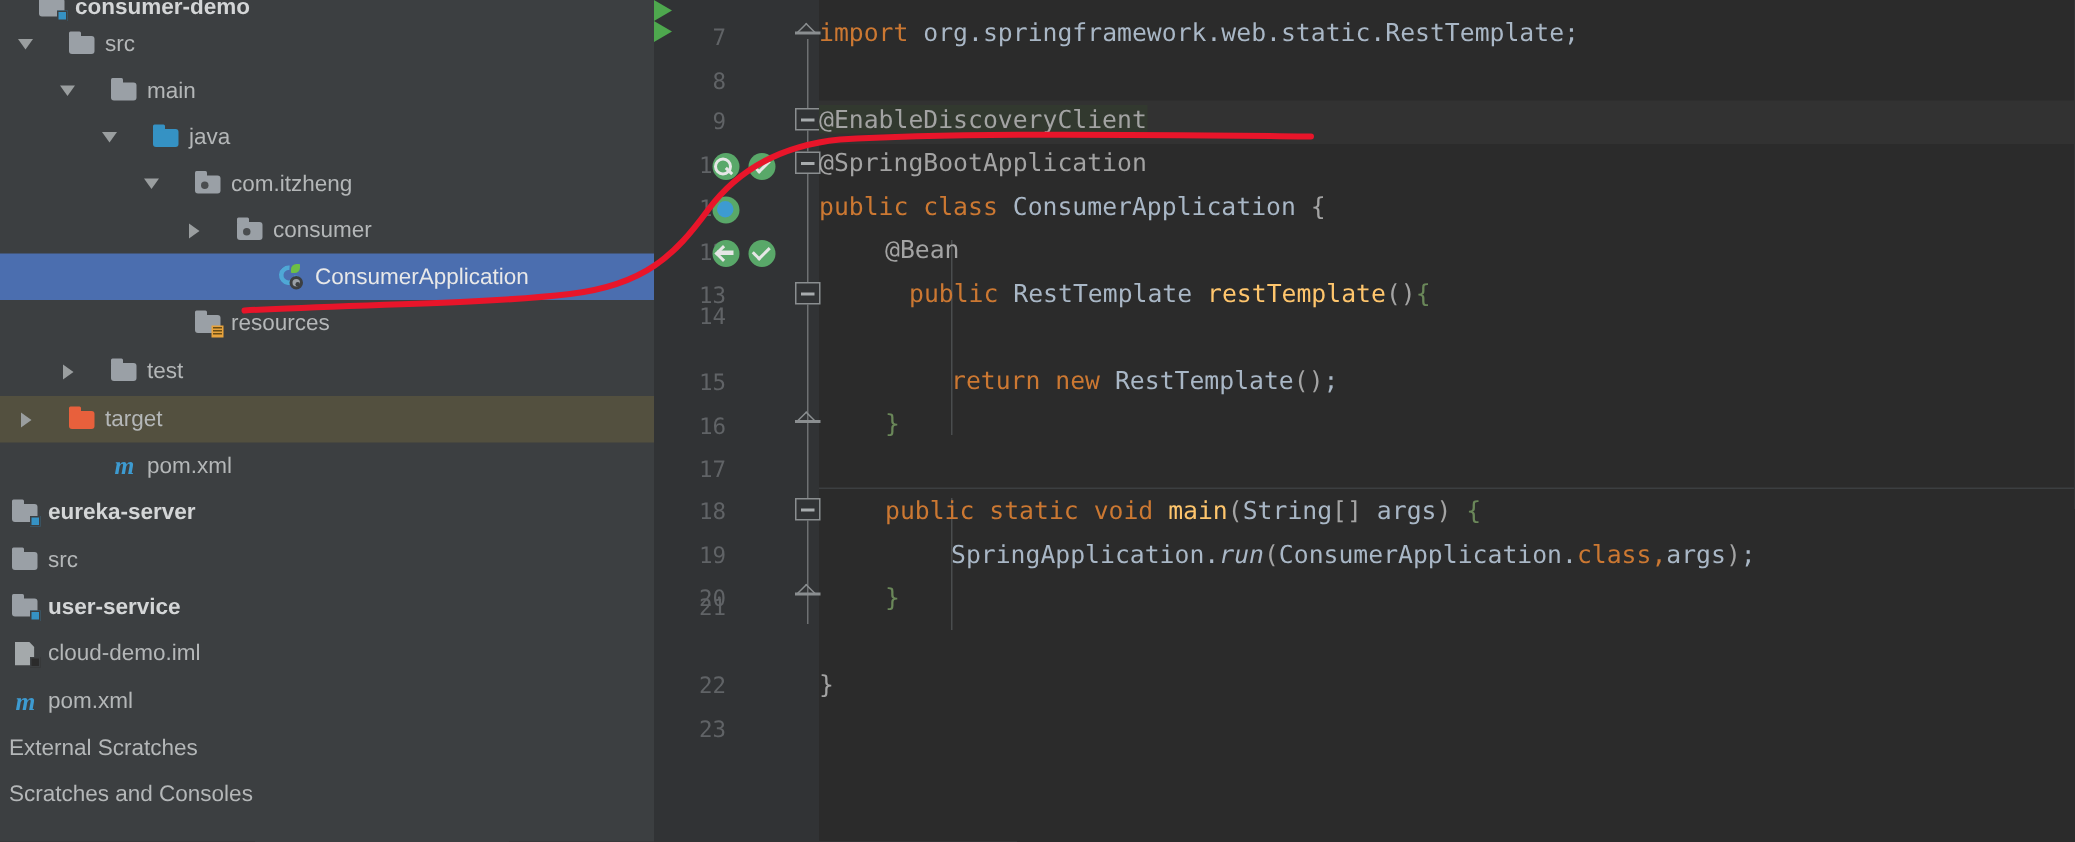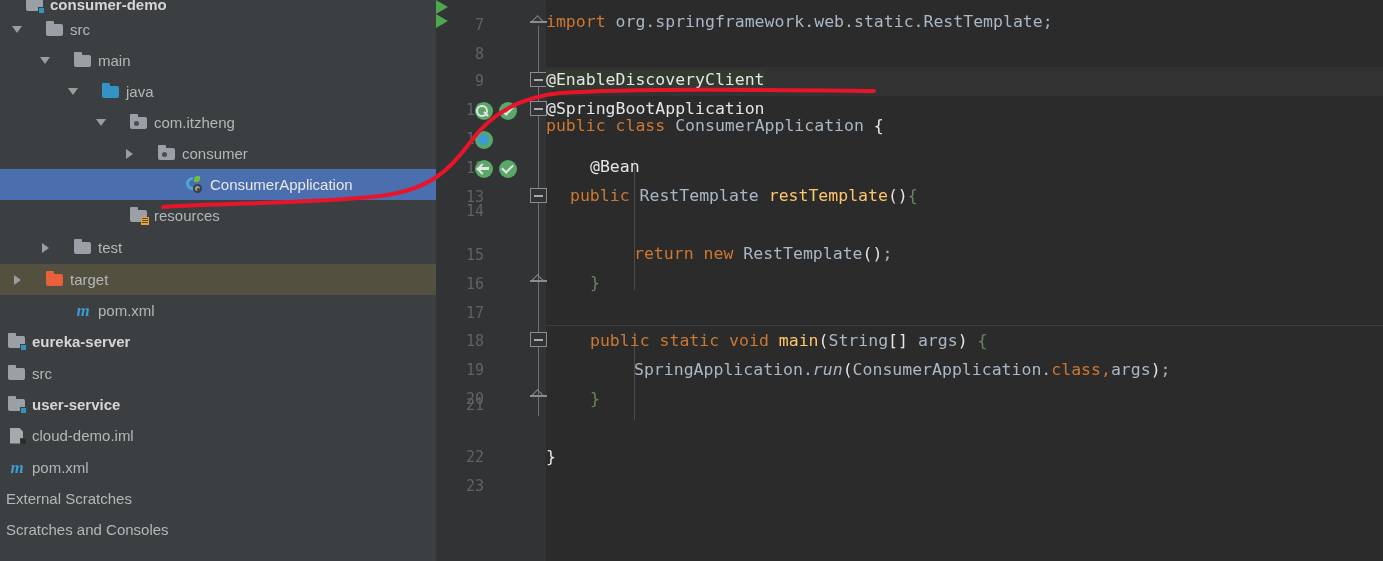--- a/index.html
+++ b/index.html
@@ -101,21 +101,21 @@
     position:absolute; left:0; white-space:pre;
     font-family:"DejaVu Sans Mono", monospace; font-size:16.5px; letter-spacing:0px;
   }
   .caretline { position:absolute; left:0; width:947px; height:29px; background:#323232; }
   .methodsep { position:absolute; left:0; width:947px; height:1px; background:#3C3F41; }
   .indentguide { position:absolute; width:1px; background:#4A4D4E; }
 
   
   .kw   { color:#CC7832; }
   .str  { color:#6A8759; }
-  .anno { color:#e5e5e5; }
+  .anno { color:#a3a3a3; }
   .txt  { color:#A9B7C6; }
   .fn   { color:#FFC66D; }
   .punct{ color:#A9B7C6; }
   .itl  { font-style:italic; }
   .annobg { background:#32392F; }
 
   
   #annot { position:absolute; left:0; top:0; width:1383px; height:561px; pointer-events:none; }
 </style>
 </head>
@@ -324,25 +324,25 @@
 
       <div class="indentguide" style="left:88px; top:160px; height:130px"></div>
       <div class="indentguide" style="left:88px; top:332px; height:88px"></div>
 
       <div class="cline" style="top:12px"><span class="kw">import</span><span class="txt"> </span><span class="txt">org.springframework.web.static.</span><span class="txt">RestTemplate</span><span class="punct">;</span></div>
 
       <div class="cline" style="top:70px"><span class="anno annobg">@EnableDiscoveryClient</span></div>
 
       <div class="cline" style="top:99px"><span class="anno">@SpringBootApplication</span></div>
 
-      <div class="cline" style="top:116px"><span class="kw">public</span><span class="txt"> </span><span class="kw">class</span><span class="txt"> </span><span class="txt">ConsumerApplication</span><span class="txt"> </span><span class="anno">{</span></div>
+      <div class="cline" style="top:128px"><span class="kw">public</span><span class="txt"> </span><span class="kw">class</span><span class="txt"> </span><span class="txt">ConsumerApplication</span><span class="txt"> </span><span class="anno">{</span></div>
 
       <div class="cline" style="top:157px; padding-left:44px"><span class="anno">@Bean</span></div>
 
-      <div class="cline" style="top:186px; padding-left:24px"><span class="kw">public</span><span class="txt"> </span><span class="txt">RestTemplate</span><span class="txt"> </span><span class="fn">restTemplate</span><span class="anno">()</span><span class="str">{</span></div>
+      <div class="cline" style="top:186px; padding-left:60px"><span class="kw">public</span><span class="txt"> </span><span class="txt">RestTemplate</span><span class="txt"> </span><span class="fn">restTemplate</span><span class="anno">()</span><span class="str">{</span></div>
 
       <div class="cline" style="top:244px; padding-left:88px"><span class="kw">return</span><span class="txt"> </span><span class="kw">new</span><span class="txt"> </span><span class="txt">RestTemplate</span><span class="anno">()</span><span class="punct">;</span></div>
 
       <div class="cline" style="top:273px; padding-left:44px"><span class="str">}</span></div>
 
       <div class="cline" style="top:331px; padding-left:44px"><span class="kw">public</span><span class="txt"> </span><span class="kw">static</span><span class="txt"> </span><span class="kw">void</span><span class="txt"> </span><span class="fn">main</span><span class="anno">(</span><span class="txt">String</span><span class="anno">[]</span><span class="txt"> </span><span class="txt">args</span><span class="anno">)</span><span class="txt"> </span><span class="str">{</span></div>
 
       <div class="cline" style="top:360px; padding-left:88px"><span class="txt">SpringApplication</span><span class="punct">.</span><span class="txt itl">run</span><span class="anno">(</span><span class="txt">ConsumerApplication</span><span class="punct">.</span><span class="kw">class</span><span class="kw">,</span><span class="txt">args</span><span class="anno">)</span><span class="punct">;</span></div>
 
       <div class="cline" style="top:389px; padding-left:44px"><span class="str">}</span></div>

